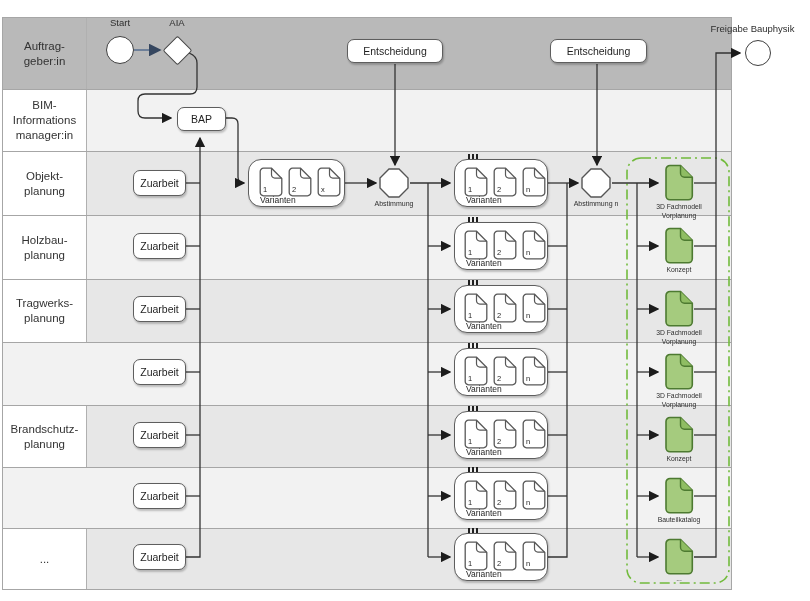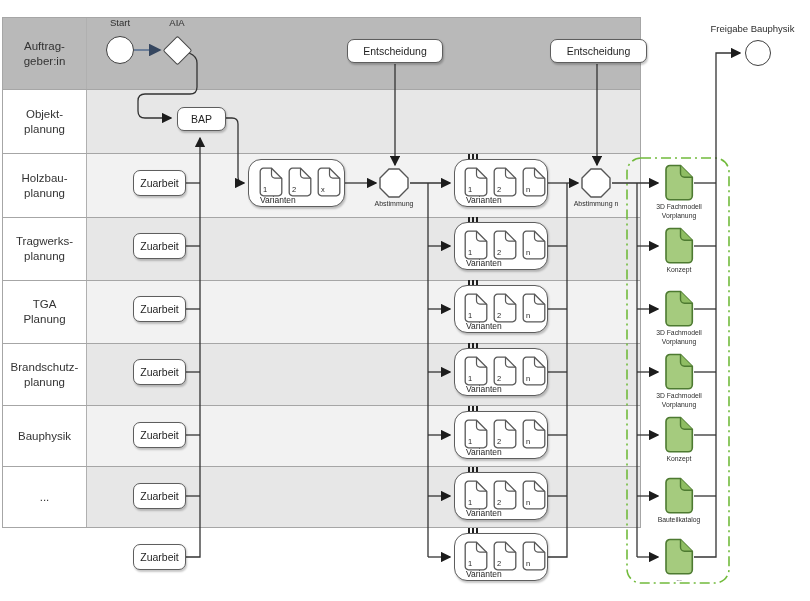--- a/index.html
+++ b/index.html
@@ -1,19 +1,19 @@
 <!DOCTYPE html>
 <html><head>
 <meta charset="utf-8">
 <style>
   html,body{margin:0;padding:0;background:#ffffff;}
   .stage{position:relative;width:810px;height:601px;background:#fff;overflow:hidden;
          font-family:"Liberation Sans",sans-serif;color:#2e2e2e;}
   
-  .lanes{position:absolute;left:2px;top:17px;width:639px;border:1px solid #a6a6a6;box-sizing:border-box;}
+  .lanes{position:absolute;left:2px;top:17px;width:730px;border:1px solid #a6a6a6;box-sizing:border-box;}
   .lane{display:flex;box-sizing:border-box;}
   .lane + .lane{border-top:1px solid #a6a6a6;}
   .lane-label{width:83px;flex:0 0 83px;background:#ffffff;border-right:1px solid #b0b0b0;
               display:flex;align-items:center;justify-content:center;text-align:center;
               font-size:11.5px;line-height:1.3;white-space:pre-line;color:#333;}
   .lane-body{flex:1;}
   .bg-dark{background:#b9b9b9;}
   .bg-light{background:#f2f2f2;}
   .bg-mid{background:#e7e7e7;}
   
@@ -60,47 +60,50 @@
       </symbol>
     </defs>
   </svg>
 
   <div class="lanes">
     <div class="lane" style="height:71px">
       <div class="lane-label bg-dark">Auftrag-
 geber:in</div>
       <div class="lane-body bg-dark"></div>
     </div>
+    <div class="lane" style="height:62px">
+      <div class="lane-label">BIM-
+Informations
+manager:in</div>
+      <div class="lane-body bg-light"></div>
+    </div>
     <div class="lane" style="height:64px">
       <div class="lane-label">Objekt-
 planung</div>
       <div class="lane-body bg-mid"></div>
     </div>
     <div class="lane" style="height:64px">
       <div class="lane-label">Holzbau-
 planung</div>
       <div class="lane-body bg-light"></div>
     </div>
     <div class="lane" style="height:63px">
       <div class="lane-label">Tragwerks-
 planung</div>
       <div class="lane-body bg-mid"></div>
     </div>
     <div class="lane" style="height:63px">
-      <div class="lane-label">TGA
-Planung</div>
       <div class="lane-body bg-light"></div>
     </div>
     <div class="lane" style="height:62px">
       <div class="lane-label">Brandschutz-
 planung</div>
       <div class="lane-body bg-mid"></div>
     </div>
     <div class="lane" style="height:61px">
-      <div class="lane-label">Bauphysik</div>
       <div class="lane-body bg-light"></div>
     </div>
     <div class="lane" style="height:61px">
       <div class="lane-label">...</div>
       <div class="lane-body bg-mid"></div>
     </div>
   </div>
 
   <svg class="wires" width="810" height="601">
     <defs>

